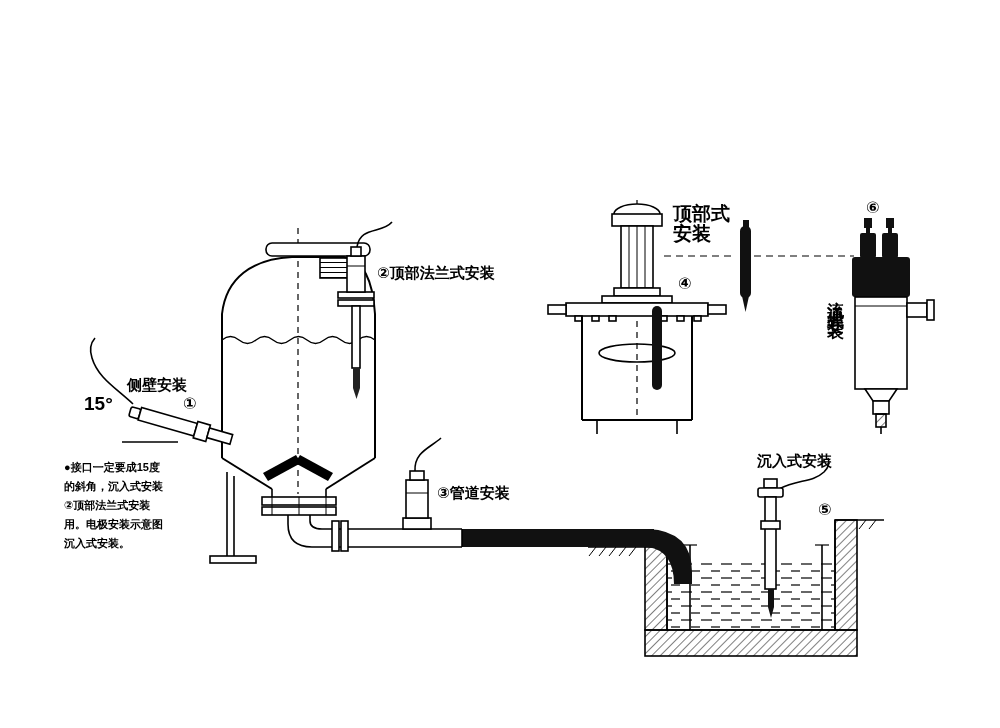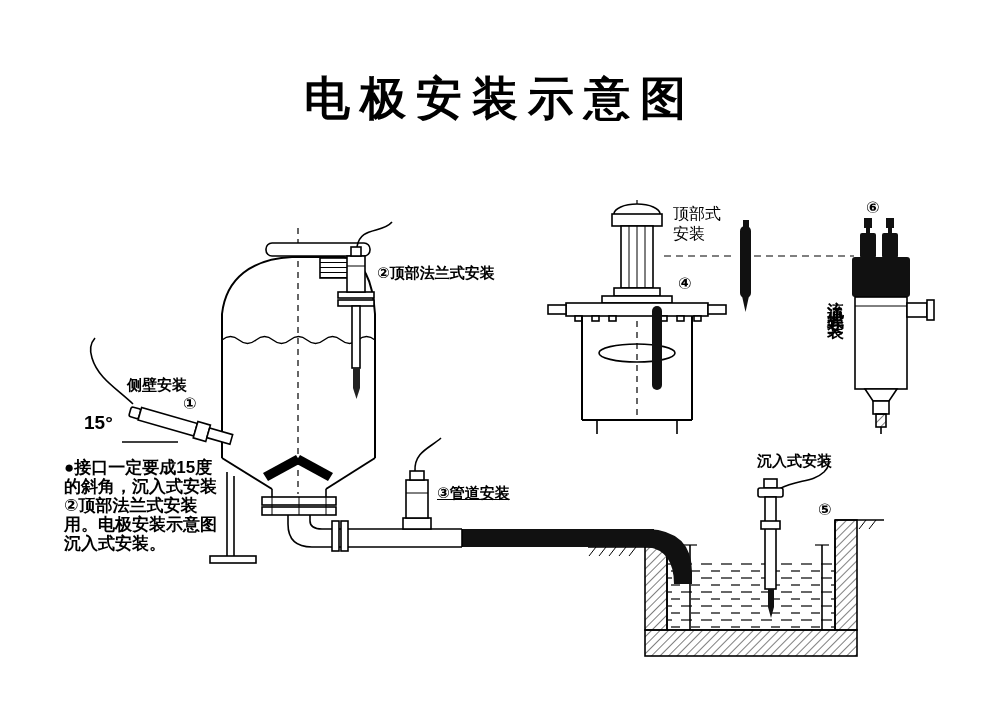--- a/index.html
+++ b/index.html
@@ -13,22 +13,22 @@
   .title{
     position:absolute;left:0;top:68px;width:1000px;text-align:center;
     font-family:"Liberation Serif","DejaVu Serif",serif;
     font-weight:700;font-size:46px;letter-spacing:10px;
   }
   .angle{position:absolute;font-weight:700;font-size:19px;}
   .vertical{
     position:absolute;writing-mode:vertical-rl;text-orientation:upright;
     font-weight:700;font-size:17px;letter-spacing:5px;
   }
-  .warning{position:absolute;left:64px;top:458px;font-weight:700;font-size:17px;line-height:19px;}
-  .two-line{position:absolute;font-weight:400;font-size:16px;line-height:20px;}
+  .warning{position:absolute;left:64px;top:458px;font-weight:700;font-size:11px;line-height:19px;}
+  .two-line{position:absolute;font-weight:700;font-size:19px;line-height:20px;}
 </style>
 </head>
 <body>
 
 <div class="canvas">
 
   <svg class="drawing" width="1000" height="728" viewBox="0 0 1000 728" stroke="#000" fill="none" stroke-width="1.6">
     <defs>
       <pattern id="hatch" width="6" height="6" patternTransform="rotate(45)" patternUnits="userSpaceOnUse">
         <line x1="0" y1="0" x2="0" y2="6" stroke="#000" stroke-width="1"></line>
@@ -212,29 +212,28 @@
       <path d="M779,489 C798,479 812,483 824,472 Q831,465 828,458" stroke-width="1.6"></path>
       <rect x="764" y="479" width="13" height="9" fill="#fff"></rect>
       <rect x="758" y="488" width="25" height="9" rx="2" fill="#fff"></rect>
       <rect x="765" y="497" width="11" height="92" fill="#fff"></rect>
       <rect x="761" y="521" width="19" height="8" fill="#fff"></rect>
       <rect x="768" y="589" width="6" height="18" fill="#111" stroke="none"></rect>
       <path d="M768,607 L774,607 L771,618 Z" fill="#111" stroke="none"></path>
     </g>
   </svg>
 
-  <div class="title">电极安装示意图</div>
 
   <div class="lbl" style="left:127px;top:376px;">侧壁安装</div>
   <div class="num" style="left:183px;top:394px;">①</div>
-  <div class="angle" style="left:84px;top:412px;">15°</div>
+  <div class="angle" style="left:84px;top:393px;">15°</div>
 
   <div class="lbl" style="left:377px;top:264px;">②顶部法兰式安装</div>
 
-  <div class="lbl" style="left:437px;top:484px;text-decoration:underline;">③管道安装</div>
+  <div class="lbl" style="left:437px;top:484px;">③管道安装</div>
 
   <div class="two-line" style="left:673px;top:204px;">
     <div>顶部式</div>
     <div>安装</div>
   </div>
   <div class="num" style="left:678px;top:274px;">④</div>
 
   <div class="lbl" style="left:757px;top:452px;text-align:right;">沉入式安装</div>
   <div class="num" style="left:818px;top:500px;">⑤</div>
 

